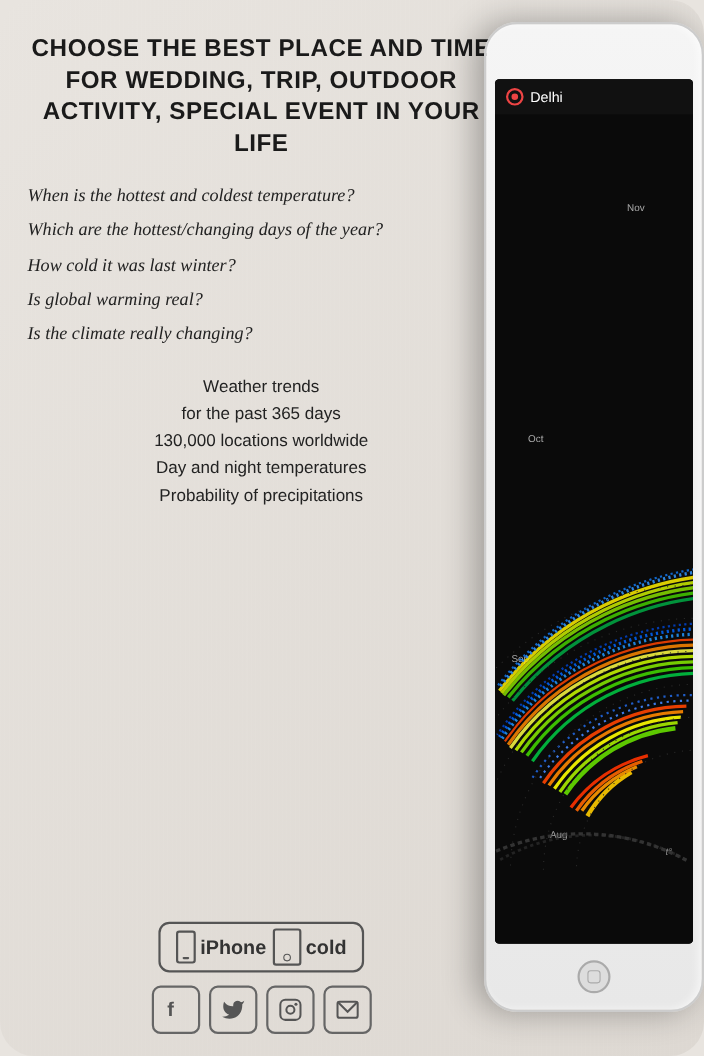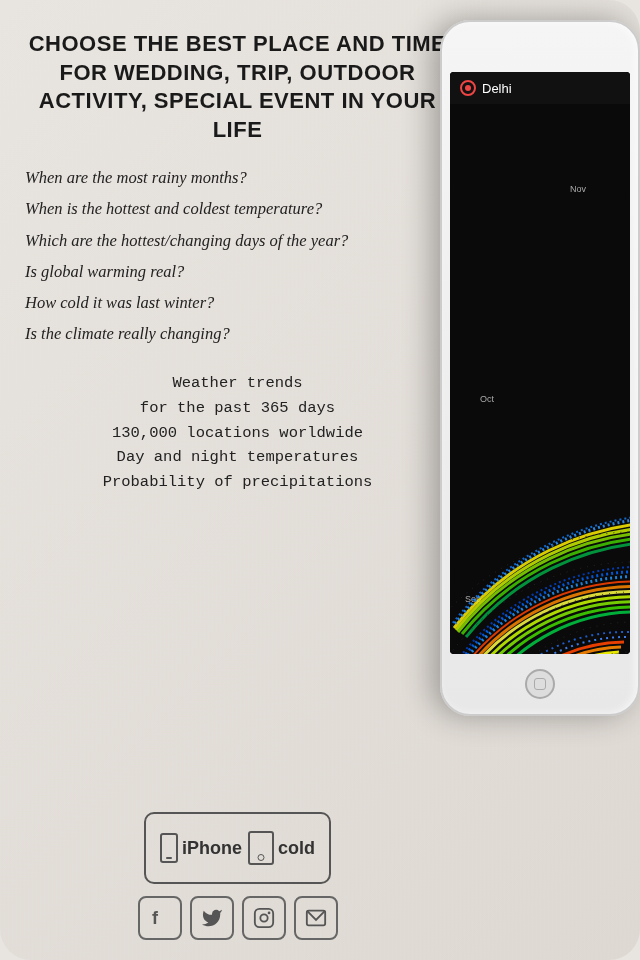--- a/index.html
+++ b/index.html
@@ -75,35 +75,35 @@
 
     .features-section {
       text-align: center;
       margin-bottom: 20px;
     }
 
     .feature-item {
       font-size: 15.5px;
       color: #222;
       line-height: 1.6;
-      font-family: Liberation Mono, monospace;
+      font-family: Liberation Sans, sans-serif;
       text-align: center;
     }
 
     .badge-section {
       display: flex;
       flex-direction: column;
       align-items: center;
       margin-top: auto;
     }
 
     .made-for-badge {
       border: 2px solid #555;
       border-radius: 10px;
-      padding: 17px 14px;
+      padding: 4px 14px;
       display: flex;
       align-items: center;
       gap: 6px;
       margin-bottom: 12px;
     }
 
     .badge-device {
       display: flex;
       align-items: center;
       gap: 4px;
@@ -191,21 +191,21 @@
     .iphone-device {
       position: absolute;
       right: -20px;
       top: 20px;
       width: 220px;
       height: 920px;
     }
 
     .iphone-body {
       width: 200px;
-      height: 696px;
+      height: 900px;
       background: linear-gradient(180deg, #f5f5f5 0%, #e8e8e8 100%);
       border-radius: 30px;
       position: relative;
       box-shadow: -8px 0 30px rgba(0,0,0,0.3), inset -3px 0 8px rgba(255,255,255,0.6);
       border: 2px solid #ccc;
       overflow: hidden;
     }
 
     .iphone-screen {
       position: absolute;
@@ -317,25 +317,24 @@
 </head>
 <body>
 
 <div class="main-container">
 
   <div class="left-content">
 
     <h1 class="headline">CHOOSE THE BEST PLACE AND TIME FOR WEDDING, TRIP, OUTDOOR ACTIVITY, SPECIAL EVENT IN YOUR LIFE</h1>
 
     <div class="questions-section">
-      <p class="question-item">When are the most rainy months?</p>
       <p class="question-item">When is the hottest and coldest temperature?</p>
       <p class="question-item">Which are the hottest/changing days of the year?</p>
+      <p class="question-item">How cold it was last winter?</p>
       <p class="question-item">Is global warming real?</p>
-      <p class="question-item">How cold it was last winter?</p>
       <p class="question-item">Is the climate really changing?</p>
     </div>
 
     <div class="features-section">
       <p class="feature-item">Weather trends</p>
       <p class="feature-item">for the past 365 days</p>
       <p class="feature-item">130,000 locations worldwide</p>
       <p class="feature-item">Day and night temperatures</p>
       <p class="feature-item">Probability of precipitations</p>
     </div>

